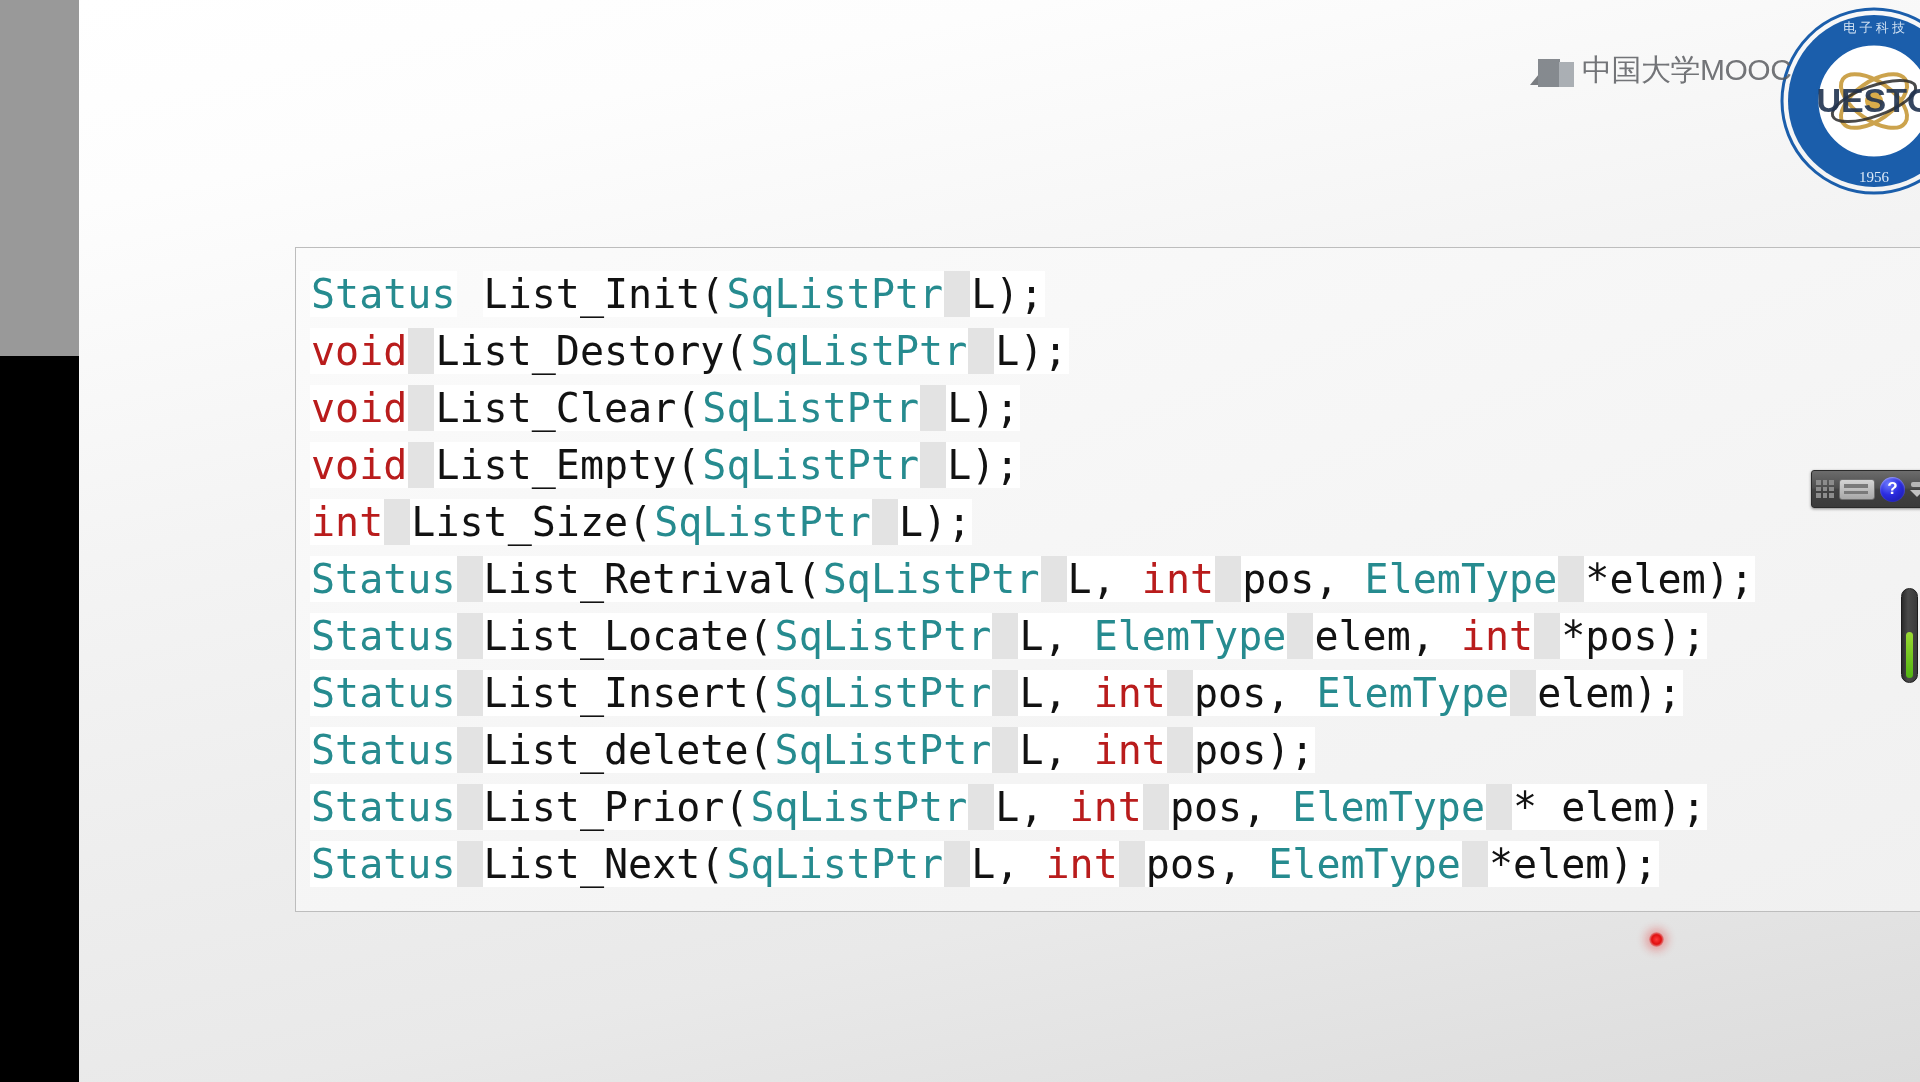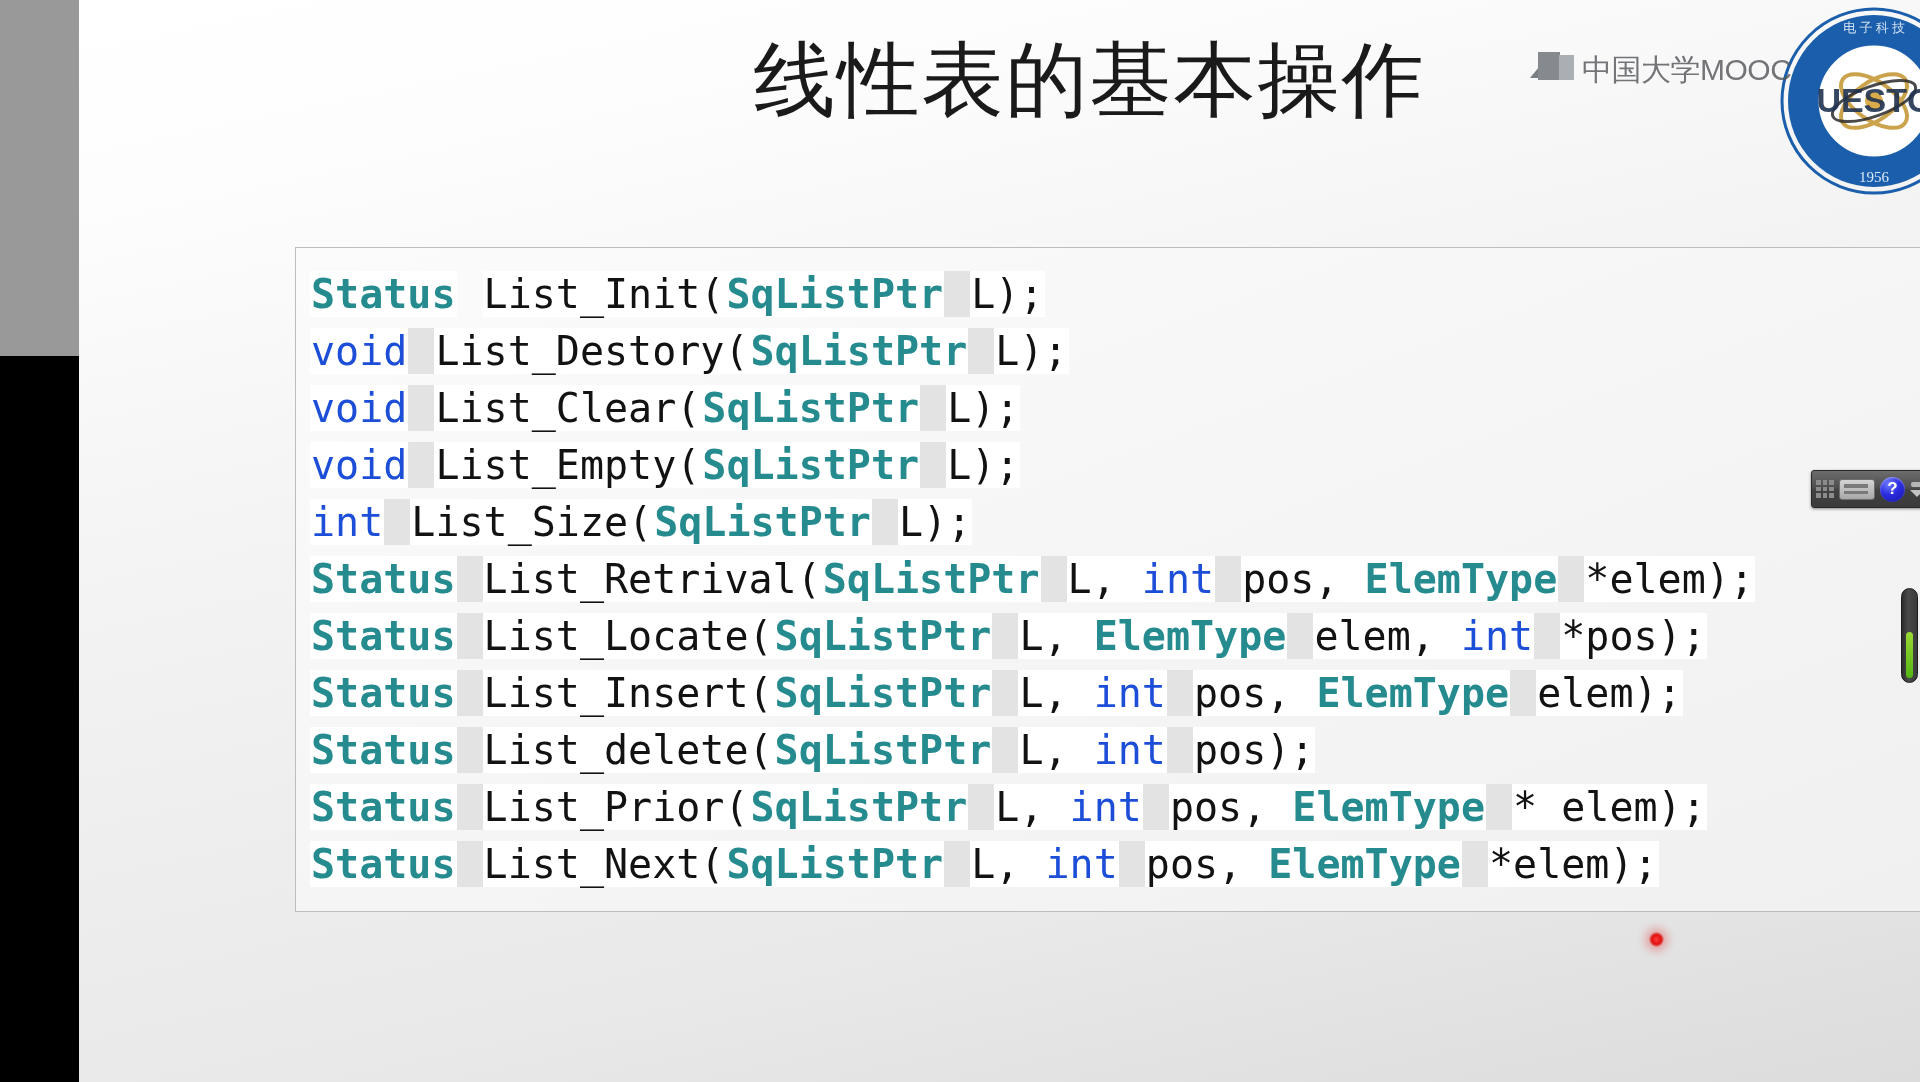--- a/index.html
+++ b/index.html
@@ -65,21 +65,21 @@
     white-space: nowrap;
     padding-left: 180px;
     box-sizing: border-box;
   }
 
   
   .mooc-watermark {
     position: absolute;
     left: 1451px; top: 50px;
     display: flex;
-    align-items: flex-start;
+    align-items: flex-end;
     gap: 6px;
     opacity: 0.82;
     z-index: 5;
   }
   .mooc-cube { width: 46px; height: 34px; position: relative; }
   .mooc-cube .face-l {
     position: absolute; left: 0; top: 6px;
     width: 0; height: 0;
     border-top: 0 solid transparent;
     border-left: 18px solid transparent;
@@ -128,22 +128,22 @@
   }
   .code-line {
     font-family: "DejaVu Sans Mono", "Liberation Mono", monospace;
     font-size: 40px;
     line-height: 57px;
     white-space: pre;
     color: #161616;
     letter-spacing: 0px;
   }
   .tok { padding: 0 1px; }
-  .tok-kw   { color: #1d4ed8; }
-  .tok-type { color: #268b8f; font-weight: bold; }
+  .tok-kw   { color: #b91c1c; }
+  .tok-type { color: #268b8f; }
   .tok-plain{ color: #121212; }
   .hl { background: #ffffff; }
   .hl-dim { background: #e3e3e3; }
 
   
   .laser-dot {
     position: absolute;
     left: 1570px; top: 932px;
     width: 15px; height: 15px;
     border-radius: 50%;
@@ -251,21 +251,20 @@
 </head>
 <body>
 
 <div id="screen">
 
   <div class="edge-bar-top"></div>
   <div class="edge-bar-bottom"></div>
 
   <div class="slide">
 
-    <div class="slide-title">线性表的基本操作</div>
 
     <div class="mooc-watermark">
       <span class="mooc-cube">
         <span class="face-l"></span>
         <span class="body"></span>
         <span class="face-r"></span>
       </span>
       <span class="mooc-text">中国大学MOOC</span>
     </div>
 

